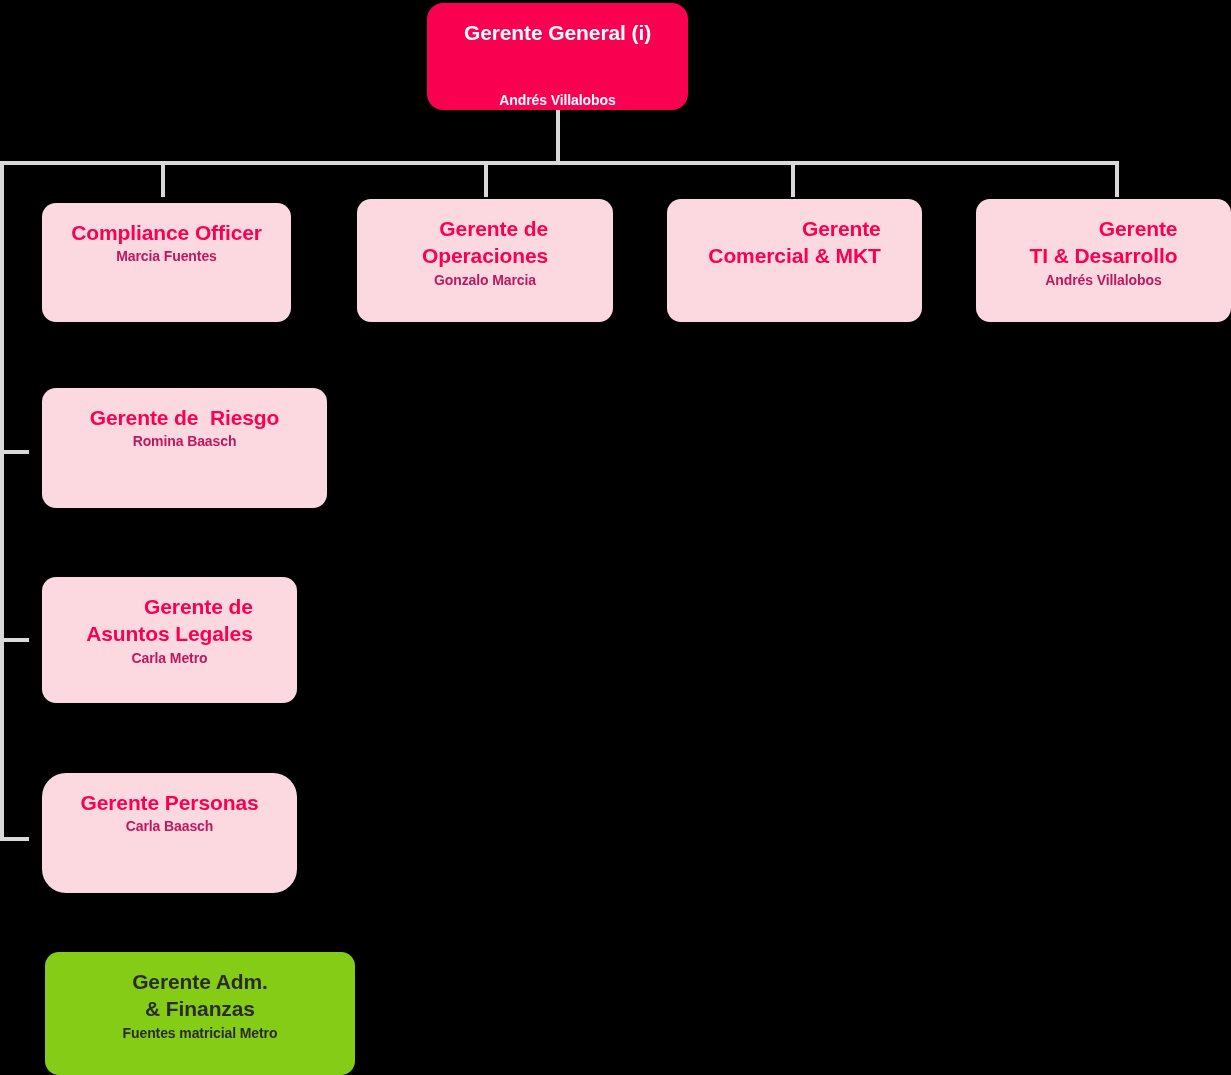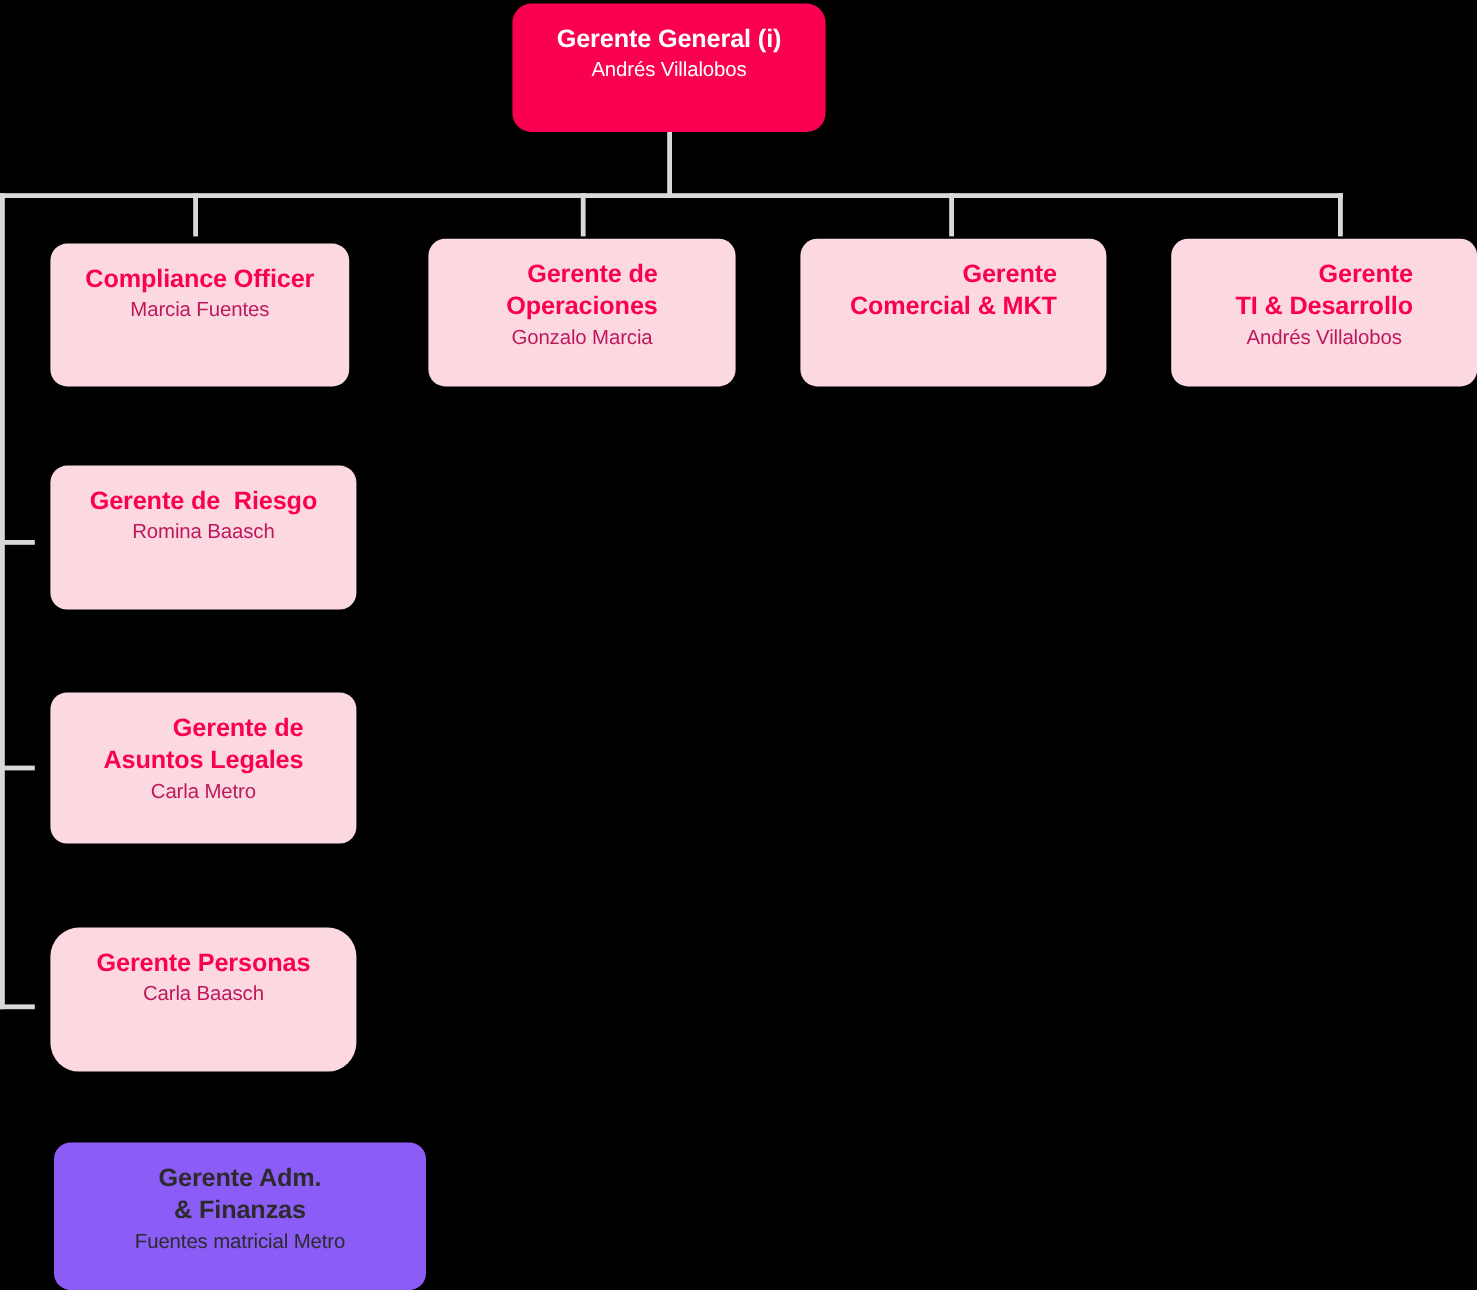--- a/index.html
+++ b/index.html
@@ -39,42 +39,43 @@
     padding: 16px 10px 10px 10px;
     line-height: 1.30;
   }
   .node .title {
     font-weight: bold;
     font-size: 21px;
     letter-spacing: -0.1px;
     white-space: pre-wrap;
   }
   .node .person {
-    font-weight: normal;
-    font-size: 17px;
+    font-weight: bold;
+    font-size: 14px;
     letter-spacing: -0.1px;
     margin-top: 1px;
     white-space: pre-wrap;
   }
 
   
   .node.root {
     background: #fa0050;
     border-radius: 16px;
+    gap: 44px;
   }
   .node.root .title,
   .node.root .person { color: #ffffff; }
 
   
   .node.pink { background: #fcd9e1; text-align: right; }
   .node.pink .title  { color: #fa0050; }
   .node.pink .person { color: #be185d; }
 
   
-  .node.grey { background: #8b5cf6; }
+  .node.grey { background: #84cc16; }
   .node.grey .title  { color: #2b2b2b; }
   .node.grey .person { color: #2b2b2b; }
 </style>
 </head>
 <body>
 
 <div id="org-chart">
 
   <div class="line line-v" style="left:556px; top:110px; height:55px;"></div>
 
@@ -112,21 +113,21 @@
 Comercial &amp; MKT</div>
     <div class="person"></div>
   </div>
 
   <div class="node pink" style="left:976px; top:199px; width:255px; height:123px;">
     <div class="title">Gerente
 TI &amp; Desarrollo</div>
     <div class="person">Andrés Villalobos</div>
   </div>
 
-  <div class="node pink" style="left:42px; top:388px; width:255px; height:120px;">
+  <div class="node pink" style="left:42px; top:388px; width:285px; height:120px;">
     <div class="title">Gerente de  Riesgo</div>
     <div class="person">Romina Baasch</div>
   </div>
 
   <div class="node pink" style="left:42px; top:577px; width:255px; height:126px;">
     <div class="title">Gerente de
 Asuntos Legales</div>
     <div class="person">Carla Metro</div>
   </div>
 

